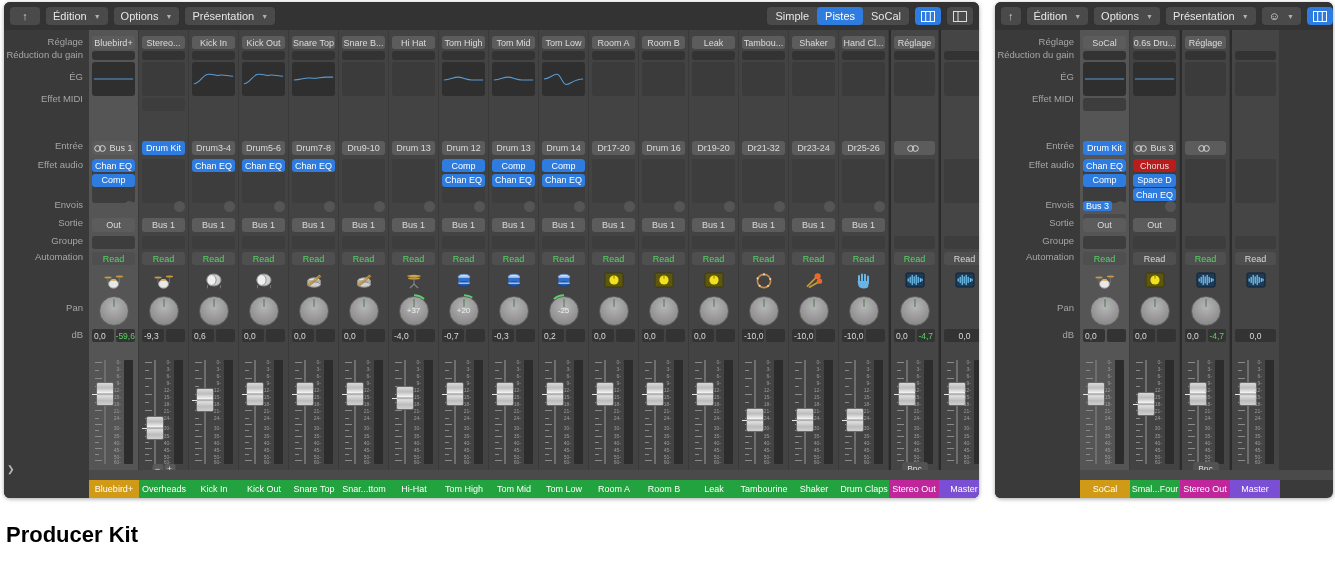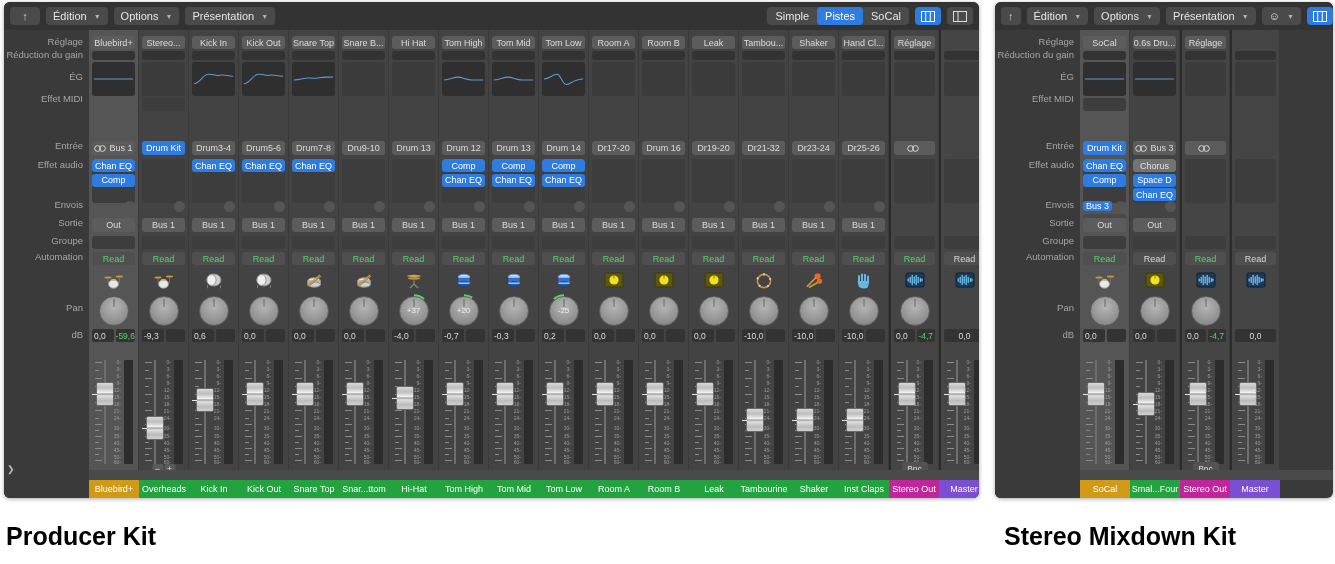--- a/index.html
+++ b/index.html
@@ -192,21 +192,21 @@
   .namebar .rl-pad { width:85px; flex:0 0 85px; background:#3a3a3a; position:relative; }
   .namebar .rl-pad .arrow { position:absolute; left:3px; top:-16px;
                             font-size:9px; color:#b9b9b9; }
   .nm { width:50px; flex:0 0 50px; font-size:9px; color:#fff;
         display:flex; align-items:center; justify-content:center;
         white-space:nowrap; overflow:hidden; }
   .belowrow { position:absolute; left:85px; right:0; bottom:18px; height:10px;
               background:#4a4a4a; }
 
   
-  .caption { position:absolute; font-size:25px; font-weight:bold; color:#000; }
+  .caption { position:absolute; font-size:22px; font-weight:bold; color:#000; }
   #cap-left  { left: 6px;  top: 522px; }
   #cap-right { left: 1004px; top: 522px; }
 </style>
 </head>
 <body>
 
 <div class="page">
 
   <div class="mixer-window" id="mixer-left">
     <div class="toolbar">
@@ -1765,21 +1765,21 @@
         <div class="nm" style="background: rgb(34, 163, 63);">Snar...ttom</div>
         <div class="nm" style="background: rgb(34, 163, 63);">Hi-Hat</div>
         <div class="nm" style="background: rgb(34, 163, 63);">Tom High</div>
         <div class="nm" style="background: rgb(34, 163, 63);">Tom Mid</div>
         <div class="nm" style="background: rgb(34, 163, 63);">Tom Low</div>
         <div class="nm" style="background: rgb(34, 163, 63);">Room A</div>
         <div class="nm" style="background: rgb(34, 163, 63);">Room B</div>
         <div class="nm" style="background: rgb(34, 163, 63);">Leak</div>
         <div class="nm" style="background: rgb(34, 163, 63);">Tambourine</div>
         <div class="nm" style="background: rgb(34, 163, 63);">Shaker</div>
-        <div class="nm" style="background: rgb(34, 163, 63);">Inst Claps</div>
+        <div class="nm" style="background: rgb(34, 163, 63);">Drum Claps</div>
         <div class="nm" style="background: rgb(192, 37, 155);">Stereo Out</div>
         <div class="nm" style="background: rgb(123, 79, 212);">Master</div>
       </div>
   </div>
 
   <div class="mixer-window" id="mixer-right">
     <div class="toolbar">
       <div class="tb-btn tb-icon-btn">
         <span class="tb-up">↑</span>
       </div>
@@ -1924,21 +1924,21 @@
                 <path d="M2,17 L44,17" fill="none" stroke="#5b9bd5" stroke-width="1.1"></path>
               </svg>
             </div>
             <div class="slot inputslot lite"><span style="margin-right:3px;display:flex;">
                 <svg width="12" height="7" viewBox="0 0 12 7">
                   <circle cx="3.6" cy="3.5" r="2.9" fill="none" stroke="#d6d6d6" stroke-width="1"></circle>
                   <circle cx="8.4" cy="3.5" r="2.9" fill="none" stroke="#d6d6d6" stroke-width="1"></circle>
                 </svg>
               </span>Bus 3</div>
             <div class="slot fxarea dark" style="display:block;">
-              <div class="fxslot" style="top:0px;background:#737373;color:#e2e2e2;">Chorus</div>
+              <div class="fxslot" style="top:0px;background:#b91c1c;color:#e2e2e2;">Chorus</div>
               <div class="fxslot" style="top:14.5px;background:#2f7ce0;color:#ffffff;">Space D</div>
               <div class="fxslot" style="top:29px;background:#2f7ce0;color:#ffffff;">Chan EQ</div>
             </div>
             <div class="slot sendrow" style="background:transparent;display:flex;gap:3px;padding:0;">
               <div style="flex:1;background:#4a4a4a;color:transparent;border-radius:3px;font-size:9px;display:flex;align-items:center;justify-content:center;"></div>
               <div style="width:11px;height:11px;border-radius:50%;background:#555;align-self:center;"></div>
             </div>
             <div class="slot outslot lite">Out</div>
             <div class="slot groupslot"></div>
             <div class="slot autoslot off">Read</div>
@@ -2172,14 +2172,13 @@
     <div class="namebar" id="namebar-right">
       <div class="rl-pad"></div>
     <div class="nm" style="background: rgb(209, 154, 22);">SoCal</div>
         <div class="nm" style="background: rgb(34, 163, 63);">Smal...Four</div>
         <div class="nm" style="background: rgb(192, 37, 155);">Stereo Out</div>
         <div class="nm" style="background: rgb(123, 79, 212);">Master</div>
       </div>
   </div>
 
   <div class="caption" id="cap-left">Producer Kit</div>
-  <div class="caption" id="cap-right">Stereo Mixdown Kit</div>
 </div>
 
 </body></html>

